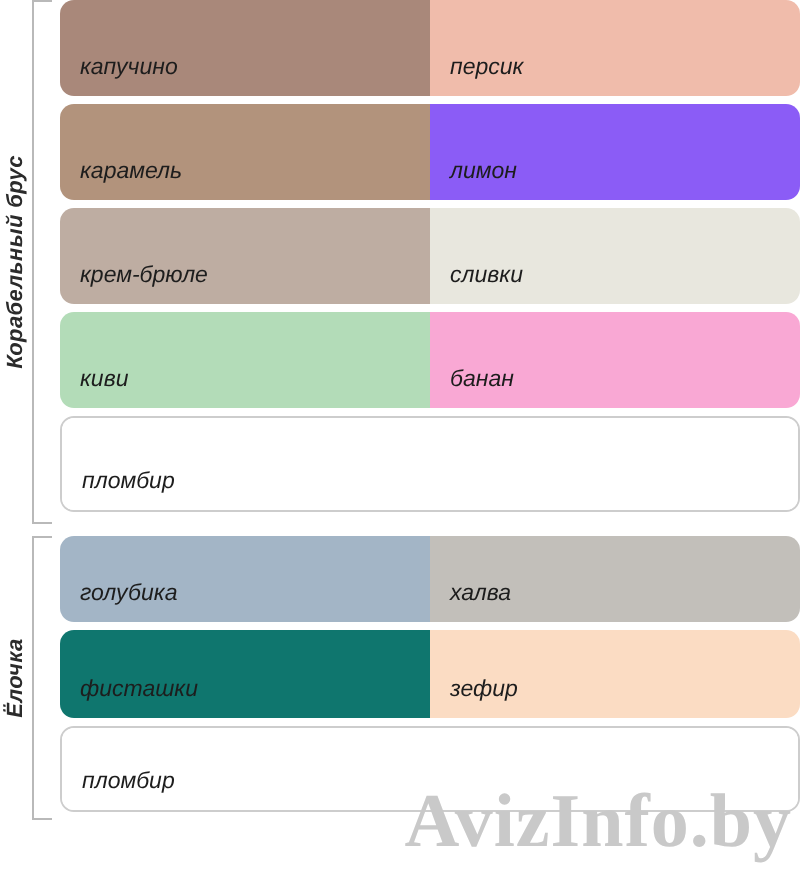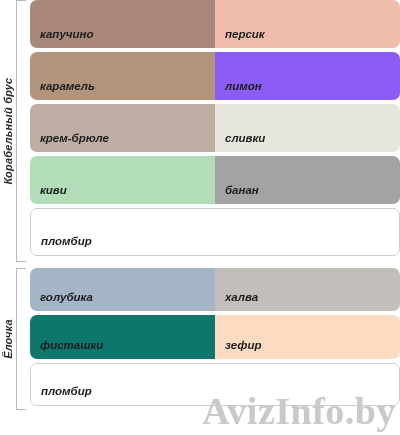--- a/index.html
+++ b/index.html
@@ -67,21 +67,21 @@
     height:100%;
     box-sizing:border-box;
   }
   .half.left{flex:0 0 185px;}
   .half.right{flex:1 1 auto;}
   .half .name{
     position:absolute;
     left:10px;
     bottom:8px;
     font-style:italic;
-    font-weight:700;
+    font-weight:400;
     font-size:11.5px;
     color:#1d1d1d;
     white-space:nowrap;
   }
 
   
   .row.plain{
     border:1px solid #cdcdcd;
     background:#ffffff;
     border-radius:7px;
@@ -136,21 +136,21 @@
               <span class="name">крем-брюле</span>
             </div>
             <div class="half right" style="background: rgb(232, 231, 222);">
               <span class="name">сливки</span>
             </div>
           </div>
           <div class="row">
             <div class="half left" style="background: rgb(179, 220, 184);">
               <span class="name">киви</span>
             </div>
-            <div class="half right" style="background: #a3a3a3;">
+            <div class="half right" style="background: #f9a8d4;">
               <span class="name">банан</span>
             </div>
           </div>
           <div class="row plain">
             <div class="half left" style="background: rgb(255, 255, 255);">
               <span class="name">пломбир</span>
             </div>
           </div>
         </div>
       </div>

